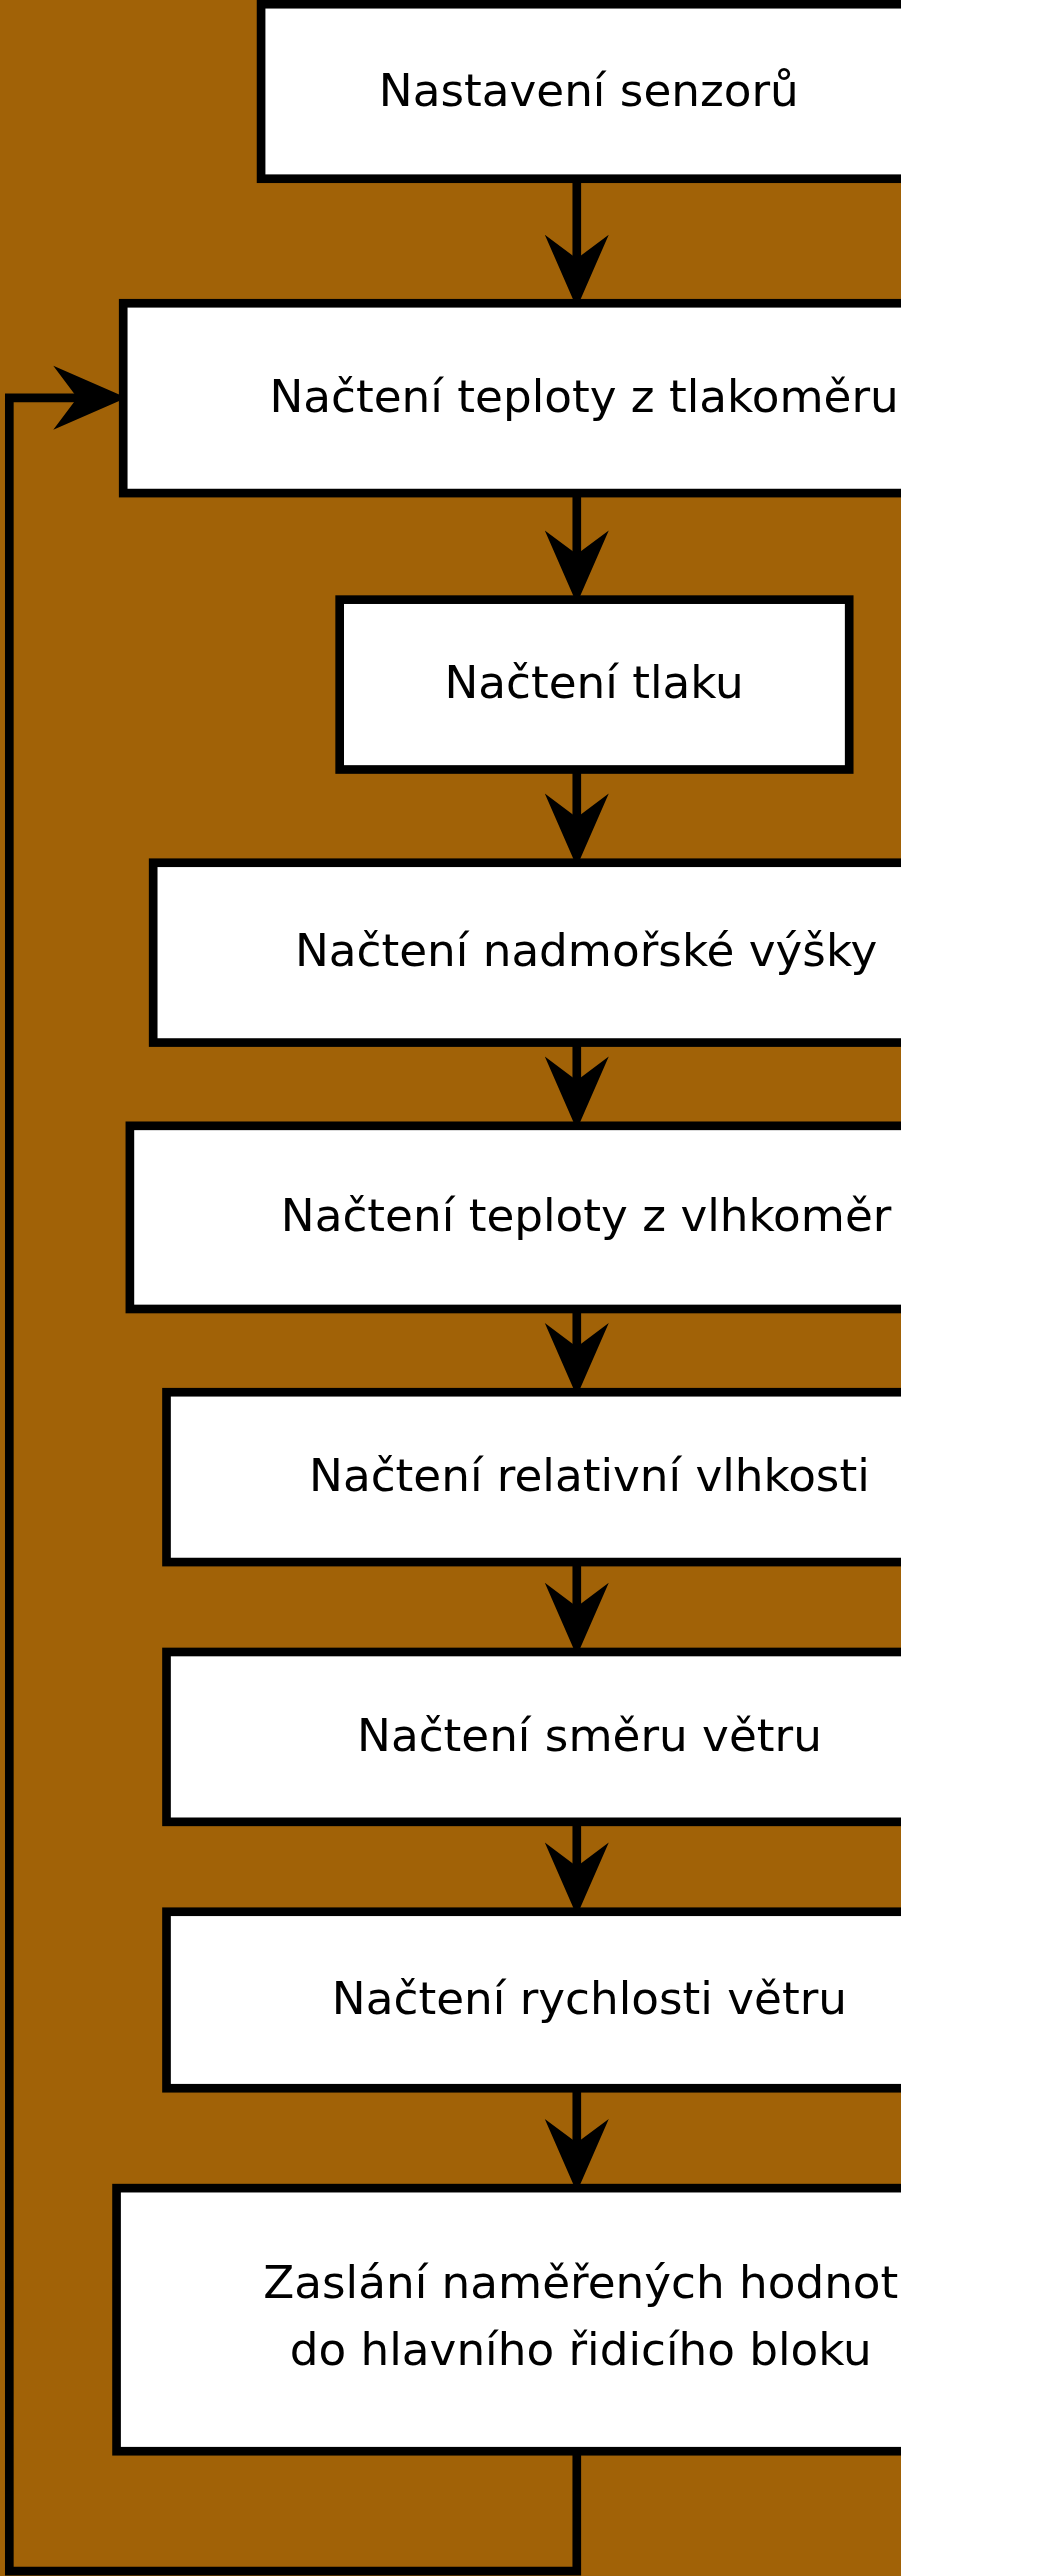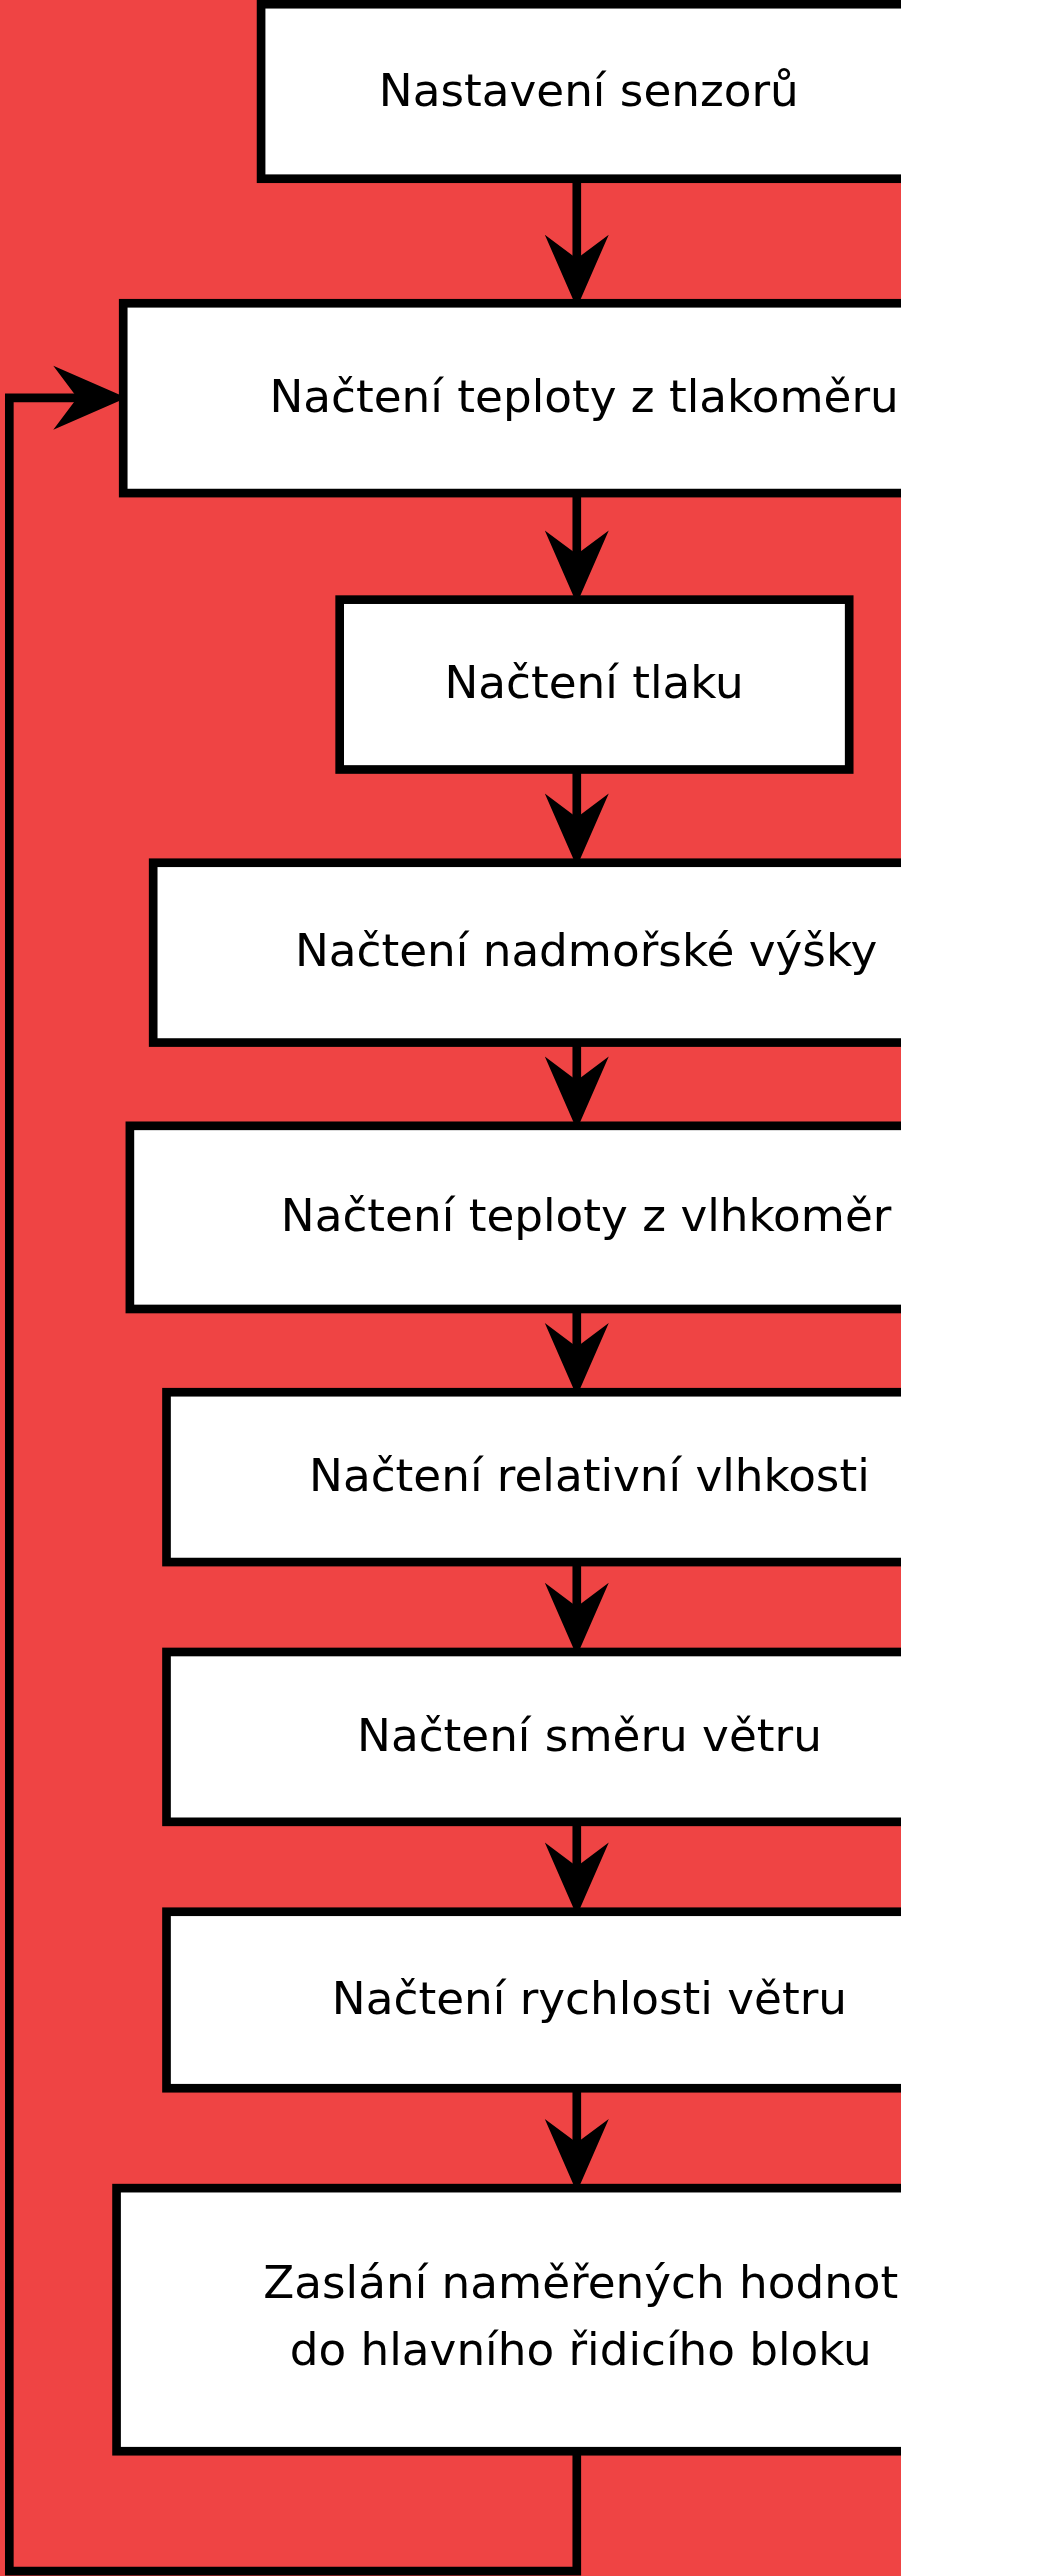--- a/index.html
+++ b/index.html
@@ -8,21 +8,21 @@
     padding: 0;
     background: #ffffff;
   }
   body {
     font-family: "DejaVu Sans", sans-serif;
   }
   #flow-root {
     position: relative;
     width: 901px;
     height: 2576px;
-    background: #ef4444;
+    background: #a16207;
     overflow: hidden;
   }
   #flow-svg {
     position: absolute;
     top: 0;
     left: 0;
     width: 1055px;
     height: 2576px;
     display: block;
   }

